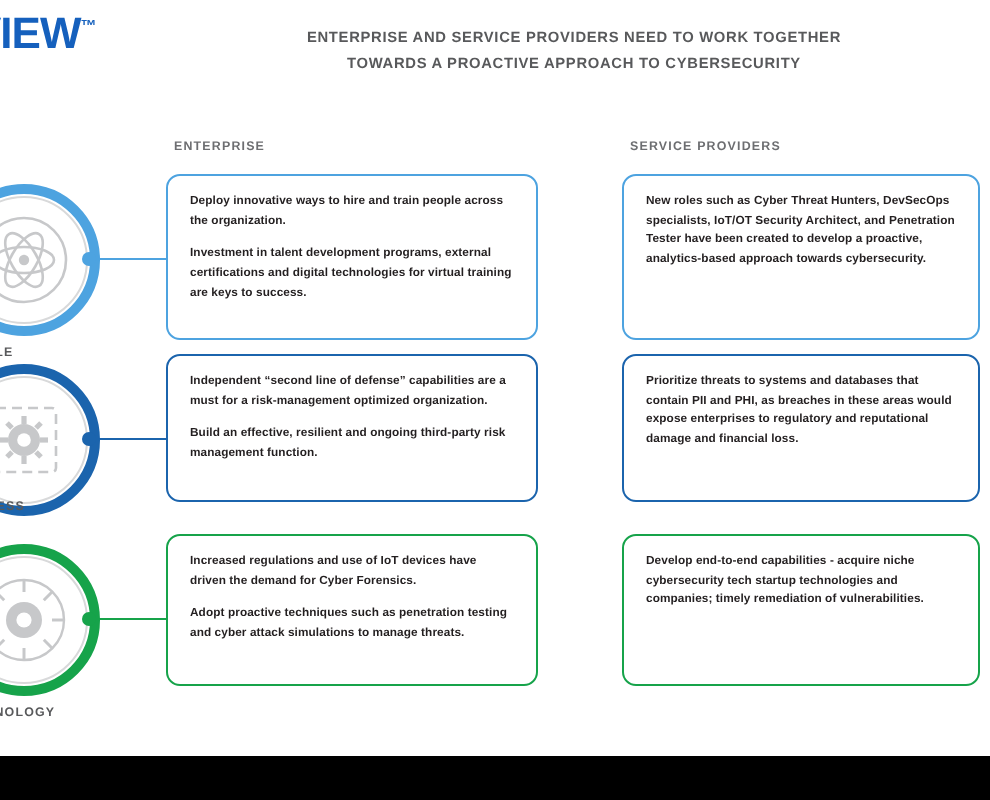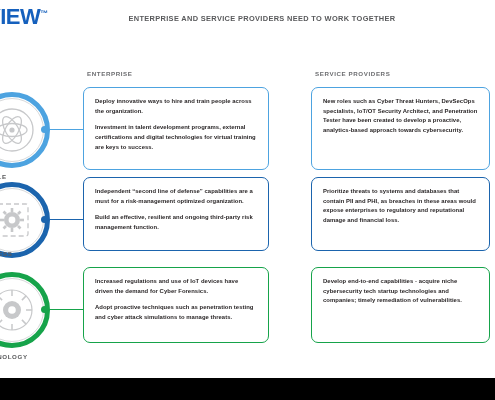--- a/index.html
+++ b/index.html
@@ -46,21 +46,21 @@
   }
   .logo .tm {
     font-size: 8px;
     vertical-align: super;
     font-weight: bold;
   }
 
   
   .title {
     position: absolute;
-    left: 77px;
+    left: 102px;
     top: 13px;
     width: 370px;
     text-align: center;
     color: #58595b;
     font-size: 7.4px;
     font-weight: bold;
     letter-spacing: 0.35px;
     line-height: 1.75;
   }
   .title span { display: block; }
@@ -144,20 +144,21 @@
 <body>
 
 <div class="canvas">
 
   <div class="logo">
     <span>VIEW</span><span class="tm">™</span>
   </div>
 
   <div class="title">
     <span>ENTERPRISE AND SERVICE PROVIDERS NEED TO WORK TOGETHER</span>
+    <span>TOWARDS A PROACTIVE APPROACH TO CYBERSECURITY</span>
   </div>
 
   <div class="col-head enterprise">ENTERPRISE</div>
   <div class="col-head providers">SERVICE PROVIDERS</div>
 
   <div class="pillar" style="top:92px">
     <div class="ring outer" style="border-color:#4da3e0"></div>
     <div class="ring inner"></div>
     <svg width="50" height="50" viewBox="0 0 50 50">
       <g fill="none" stroke="#c7c8ca" stroke-width="1.3">

